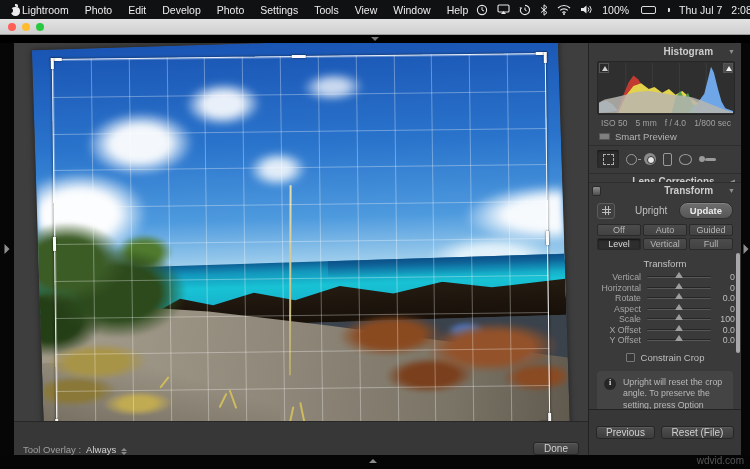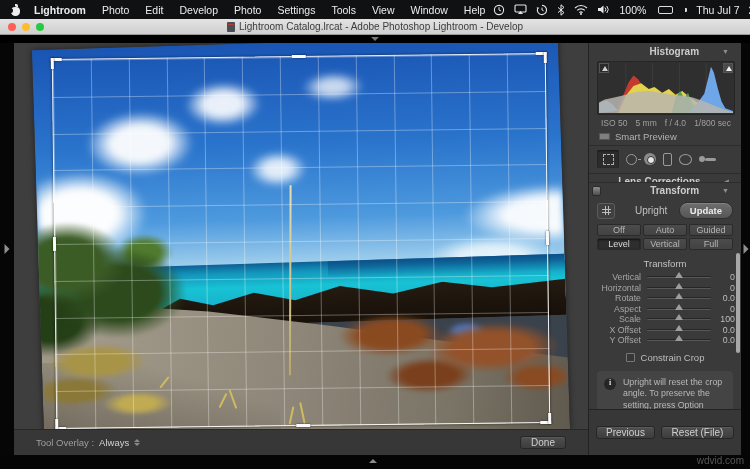--- a/index.html
+++ b/index.html
@@ -4,21 +4,21 @@
 <style>
   * { margin:0; padding:0; box-sizing:border-box; }
   html,body { width:750px; height:469px; overflow:hidden; background:#000;
     font-family:"Liberation Sans","DejaVu Sans",sans-serif; }
   .app { width:750px; height:469px; display:flex; flex-direction:column; position:relative; }
 
   
   .menubar { height:19px; background:#101113; color:#ececec; display:flex; align-items:center;
     padding:0 8px; font-size:10.5px; flex:0 0 auto; }
   .menubar .mitem { padding:0 8px; white-space:nowrap; }
-  .menubar .app-name { font-weight:bold;margin-left:12px; }
+  .menubar .app-name { font-weight:normal; }
   .apple { width:11px; height:12px; position:relative; margin:0 4px 0 2px; }
   .apple .body { position:absolute; left:1px; top:3px; width:9px; height:9px; background:#ececec; border-radius:45% 45% 48% 48%; }
   .apple .bite { position:absolute; right:-3px; top:4px; width:5px; height:5px; background:#101113; border-radius:50%; }
   .apple .leaf { position:absolute; left:5px; top:0; width:3px; height:3px; background:#ececec; border-radius:0 60% 0 60%; }
   .mstatus { margin-left:auto; display:flex; align-items:center; gap:9px; }
   .mstatus svg { display:block; }
   .mstatus .txt { white-space:nowrap; }
   .battery { display:flex; align-items:center; gap:12px; }
   .batt-shell { width:15px; height:8px; border:1px solid #ddd; border-radius:2px; padding:1px; }
   .batt-fill { width:100%; height:100%; background:#ddd; }
@@ -104,37 +104,37 @@
   .h-c::before { width:11px; height:3px; } .h-c::after { width:3px; height:11px; }
   .h-tl { left:-2px; top:-2px; } .h-tr { right:-2px; top:-2px; } .h-tr::before{right:0;} .h-tr::after{right:0;}
   .h-bl { left:-2px; bottom:-2px; } .h-bl::before{bottom:0;} .h-bl::after{bottom:0;}
   .h-br { right:-2px; bottom:-2px; } .h-br::before{right:0;bottom:0;} .h-br::after{right:0;bottom:0;}
   .h-t { left:50%; top:-2px; width:14px; height:3px; margin-left:-7px; }
   .h-b { left:50%; bottom:-2px; width:14px; height:3px; margin-left:-7px; }
   .h-l { left:-2px; top:50%; width:3px; height:14px; margin-top:-7px; }
   .h-r { right:-2px; top:50%; width:3px; height:14px; margin-top:-7px; }
 
   
-  .toolbar { height:26px; flex:0 0 auto; background:#373737; border-top:1px solid #272727;
-    display:flex; align-items:center; padding:0 22px; font-size:9.5px; color:#9f9f9f; }
+  .toolbar { height:34px; flex:0 0 auto; background:#373737; border-top:1px solid #272727;
+    display:flex; align-items:flex-end; padding:0 9px; font-size:9.5px; color:#9f9f9f; }
   .toolbar .val { color:#d2d2d2; margin-left:5px; }
   .updown { display:inline-flex; flex-direction:column; gap:1px; margin-left:5px; }
   .updown i { width:0; height:0; border-left:3px solid transparent; border-right:3px solid transparent; }
   .updown .u { border-bottom:3px solid #8a8a8a; } .updown .d { border-top:3px solid #8a8a8a; }
   .btn { background:linear-gradient(#4f4f4f,#3d3d3d); border:1px solid #262626; border-radius:3px;
     color:#d0d0d0; font-size:10px; display:flex; align-items:center; justify-content:center;
     box-shadow:inset 0 1px rgba(255,255,255,.07); }
   .done-btn { margin-left:auto; width:46px; height:13px; }
 
   
   .panel-col { flex:0 0 153px; background:#3a3a3a; display:flex; flex-direction:column; font-size:10px;
     color:#b5b5b5; border-left:1px solid #222; position:relative; }
   .panel-scroll { flex:1 1 auto; overflow:hidden; position:relative; }
-  .phead { height:16px; display:flex; align-items:center; justify-content:flex-end; gap:23px;
-    padding-right:12px; font-weight:bold; font-size:10px; color:#cdcdcd; position:relative;
+  .phead { height:16px; display:flex; align-items:center; justify-content:flex-end; gap:15px;
+    padding-right:6px; font-weight:bold; font-size:10px; color:#cdcdcd; position:relative;
     border-top:1px solid #2d2d2d; }
   .phead .arrow { color:#8f8f8f; font-size:7px; }
   .pswitch { position:absolute; left:3px; top:3px; width:9px; height:10px; border-radius:2px;
     background:linear-gradient(#8e8e8e,#4e4e4e); border:1px solid #2a2a2a; }
 
   .histo-box { margin:2px 6px 2px 8px; height:54px; background:#2f2f2f; border:1px solid #262626;
     border-radius:2px; position:relative; }
   .histo-box svg { position:absolute; inset:1px; width:calc(100% - 2px); height:calc(100% - 2px); }
   .clip-ind { position:absolute; top:1px; width:10px; height:10px; background:#2a2a2a; border:1px solid #555; }
   .clip-ind i { position:absolute; left:2px; top:2px; width:0; height:0;
@@ -278,24 +278,20 @@
       <span class="txt">2:08 PM</span>
 
     </div>
   </div>
 
   <div class="titlebar">
     <div class="lights">
       <span class="light r"></span>
       <span class="light y"></span>
       <span class="light g"></span>
-    </div>
-    <div class="title-wrap">
-      <span class="doc-icon"></span>
-      <span>Lightroom Catalog.lrcat - Adobe Photoshop Lightroom - Develop</span>
     </div>
   </div>
 
   <div class="modulestrip">
     <span class="tri-down-sm"></span>
   </div>
 
   <div class="mainrow">
 
     <div class="edge-strip left">

